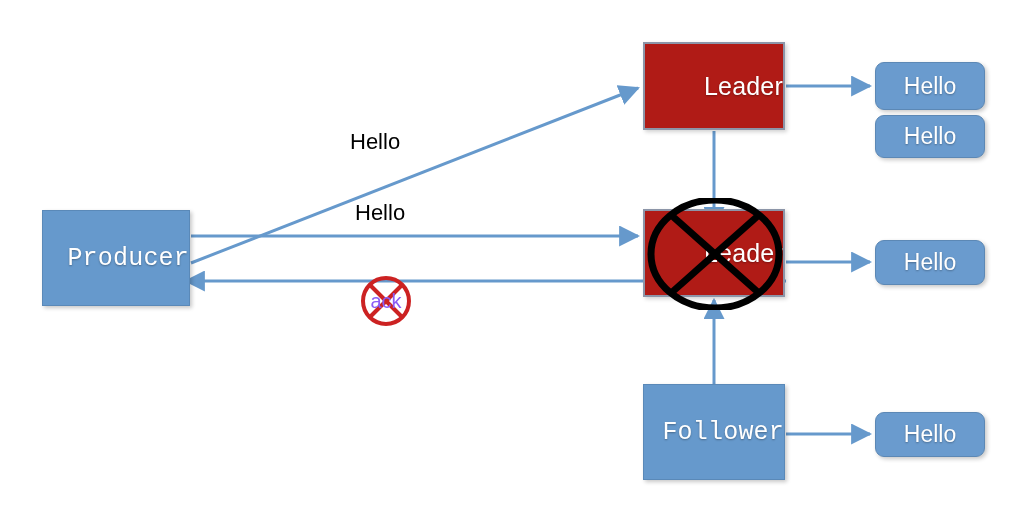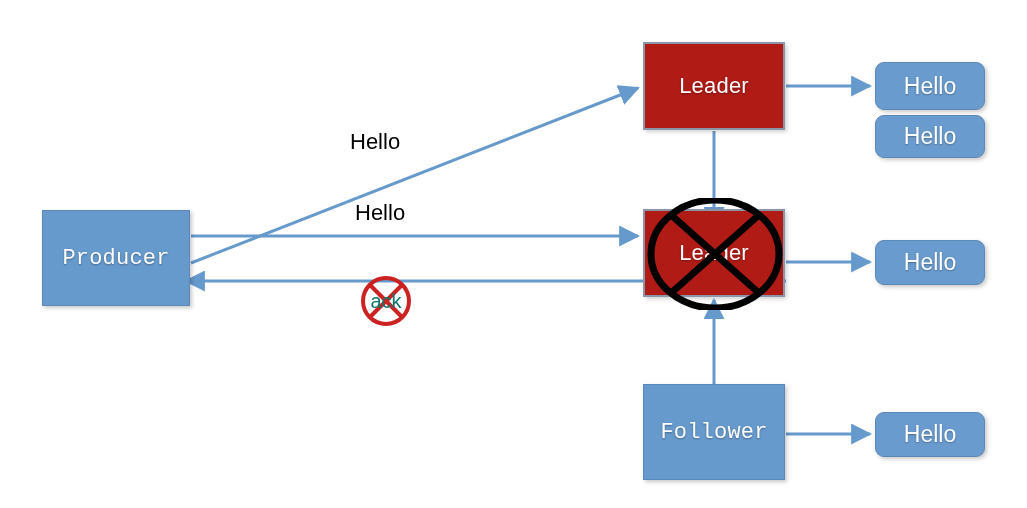--- a/index.html
+++ b/index.html
@@ -23,23 +23,23 @@
     top: 0;
     width: 1027px;
     height: 508px;
     pointer-events: none;
   }
   .node {
     position: absolute;
     box-sizing: border-box;
     display: flex;
     align-items: center;
-    justify-content: center;
+    justify-content: flex-end;
     color: #ffffff;
-    font-size: 22px;
+    font-size: 25px;
     letter-spacing: 0.2px;
     text-shadow: 0 1px 2px rgba(0,0,0,0.32);
   }
   .node-blue {
     background: #6699cc;
     border: 1px solid #5a89b8;
     box-shadow: 2px 2px 4px rgba(0,0,0,0.22);
     font-family: Liberation Mono, monospace;
   }
   .node-red {
@@ -71,21 +71,21 @@
     position: absolute;
   }
   .ack-wrap {
     position: absolute;
     display: flex;
     align-items: center;
     justify-content: center;
   }
   .ack-text {
     position: relative;
-    color: #0f766e;
+    color: #8b5cf6;
     font-size: 20px;
     line-height: 1;
     z-index: 1;
   }
   .ack-ban {
     position: absolute;
     left: 0;
     top: 0;
   }
 </style>

